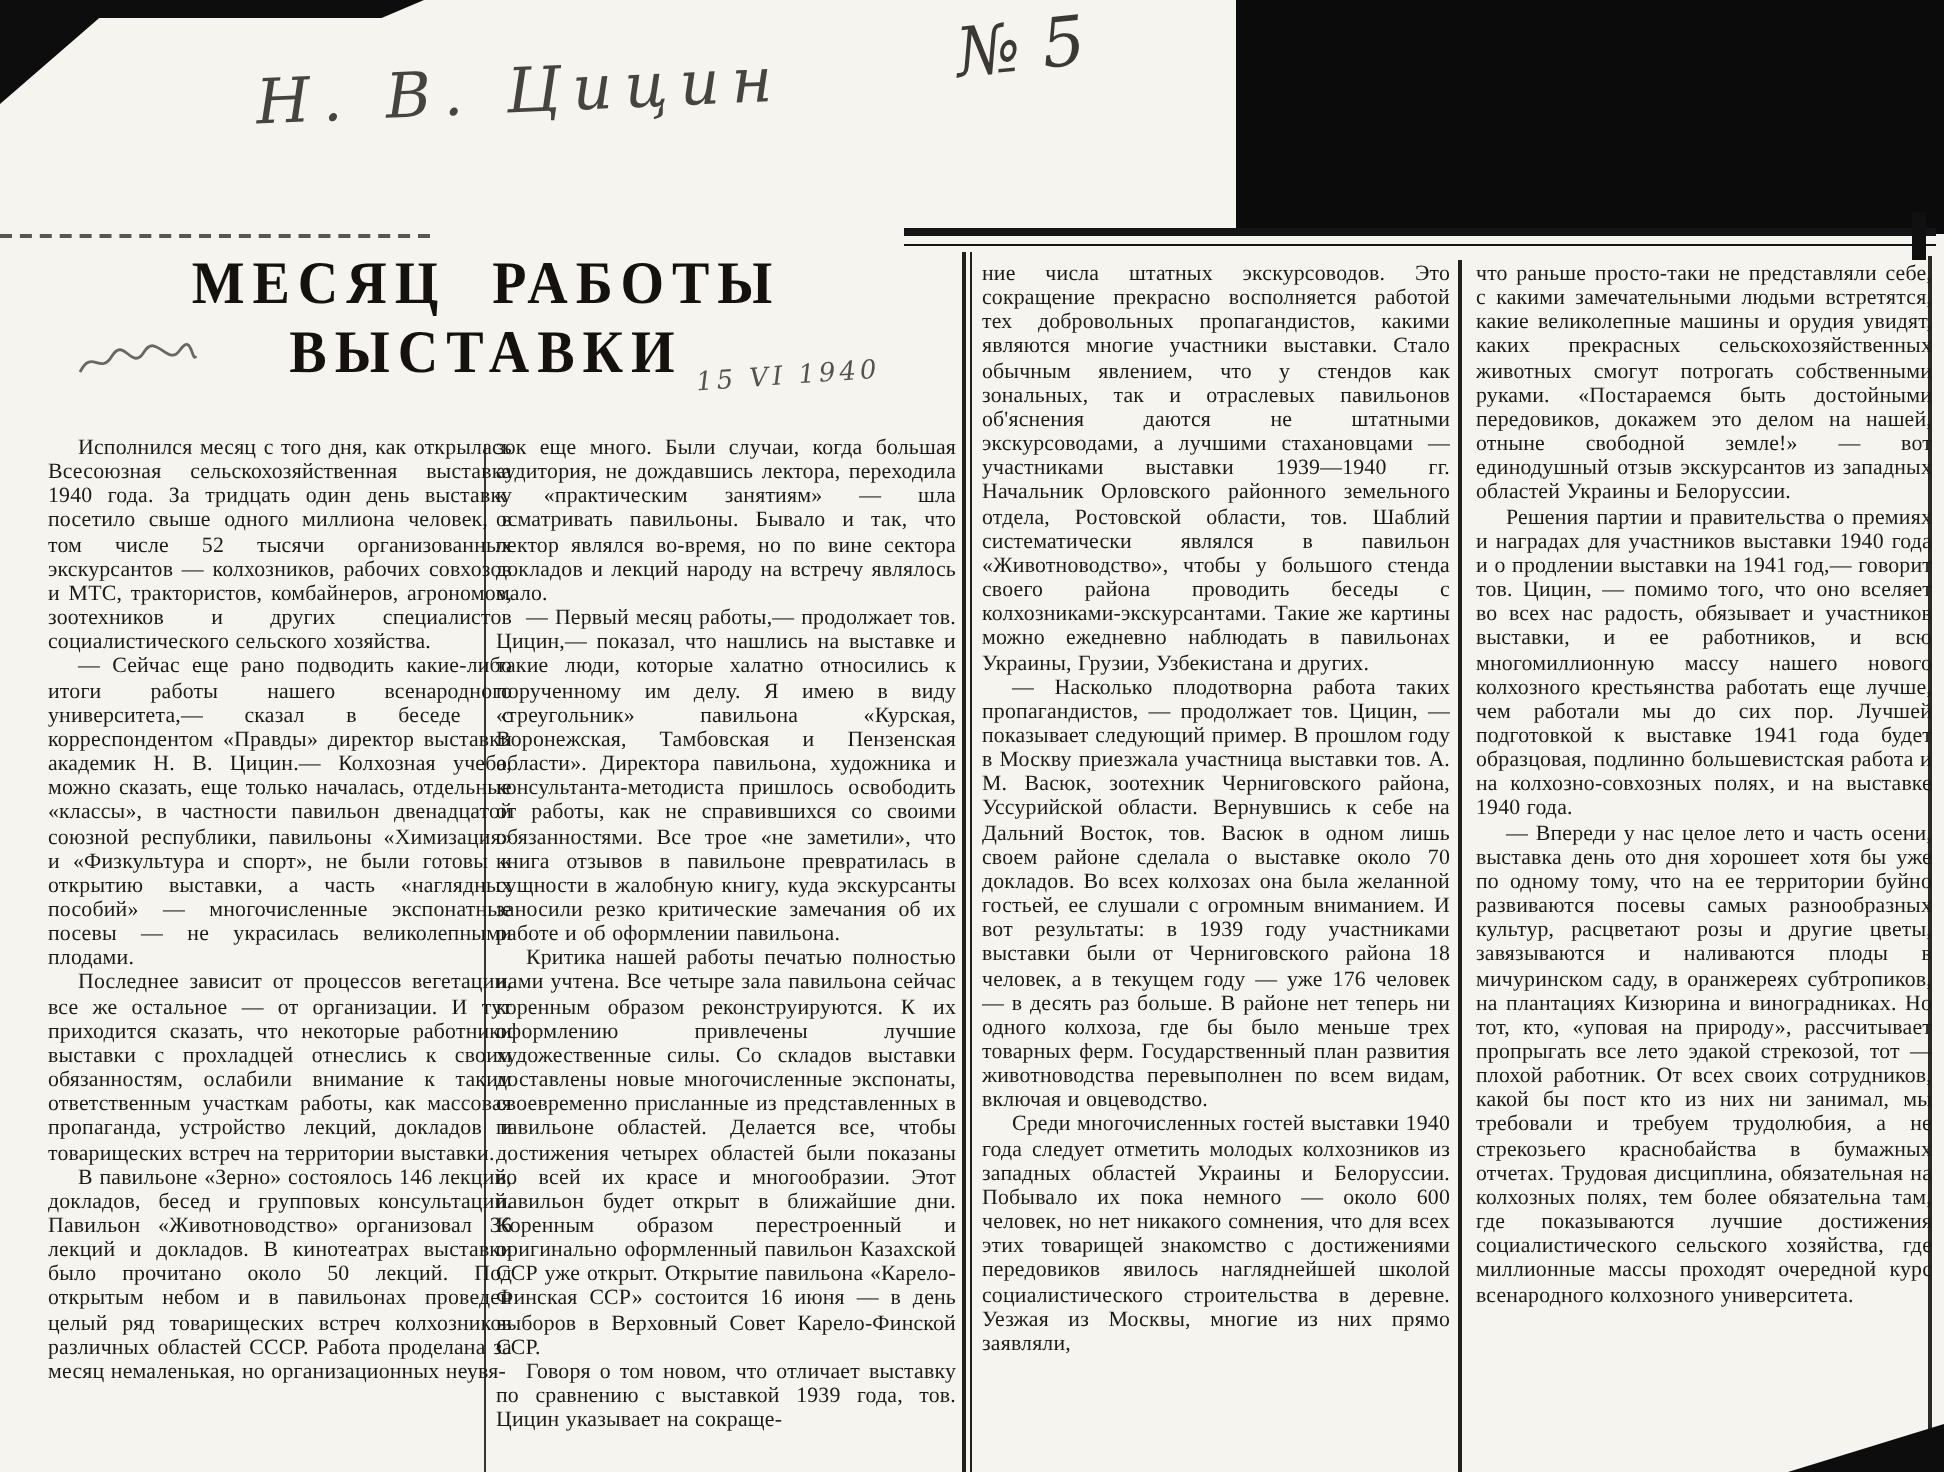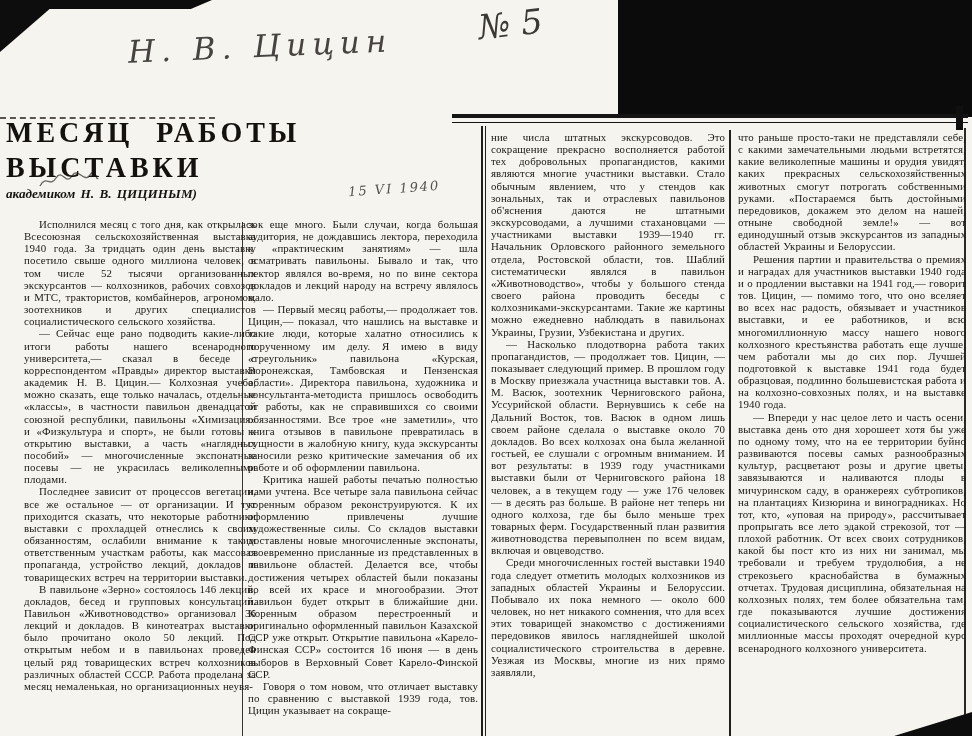--- a/index.html
+++ b/index.html
@@ -28,21 +28,21 @@
   .v-right{left:964px;top:128px;width:1.5px;height:600px;background:#2c2824;}
   .corner-br{position:absolute;right:0;bottom:0;width:0;height:0;
     border-bottom:24px solid #0d0d0d;border-left:78px solid transparent;}
   
   .hand{position:absolute;font-family:"DejaVu Serif",serif;font-style:italic;color:#474341;}
   .signature{left:128px;top:28px;font-size:31px;letter-spacing:6px;transform:rotate(-2.5deg);}
   .issue-no{left:478px;top:4px;font-size:34px;transform:rotate(-6deg);color:#3b3836;}
   .date-note{left:348px;top:181px;font-size:13px;transform:rotate(-4deg);color:#56524e;letter-spacing:2px;}
   .scribble{position:absolute;left:38px;top:170px;}
   
-  .masthead{position:absolute;left:6px;top:118px;width:474px;text-align:left;}
+  .masthead{position:absolute;left:6px;top:128px;width:474px;text-align:center;}
   .title{font-size:28px;font-weight:bold;letter-spacing:4px;word-spacing:12px;
     margin:0;line-height:32px;color:#14110e;transform:scaleY(1.08);}
   .subtitle{font-size:13.2px;font-weight:bold;font-style:italic;line-height:17px;
     margin:3px 0 0 0;color:#17140f;word-spacing:2px;}
   
   .col{position:absolute;overflow:hidden;font-size:10.9px;line-height:12.15px;
     text-align:justify;letter-spacing:0.1px;word-spacing:0.4px;color:#1d1914;}
   .col p{margin:0;text-indent:15px;}
   .col p.cont{text-indent:0;font-family:Liberation Serif, serif;}
   .col1{left:24px;top:218px;width:232px;height:518px;}
@@ -70,21 +70,20 @@
 
   <div class="hand signature">Н. В. Цицин</div>
   <div class="hand issue-no">№ 5</div>
   <div class="hand date-note">15 VI 1940</div>
   <svg class="scribble" width="62" height="22" viewBox="0 0 62 22">
     <path d="M2,16 C8,4 12,18 18,8 S28,16 34,6 S46,14 52,5 S58,12 60,8" fill="none" stroke="#6a6661" stroke-width="1.4"></path>
   </svg>
 
   <div class="masthead">
     <h1 class="title">МЕСЯЦ РАБОТЫ ВЫСТАВКИ</h1>
-    <p class="subtitle">академиком Н. В. ЦИЦИНЫМ)</p>
   </div>
 
   <div class="col col1">
     <p>Исполнился месяц с того дня, как открылась Всесоюзная сельскохозяйственная выставка 1940 года. За тридцать один день выставку посетило свыше одного миллиона человек, в том числе 52 тысячи организованных экскурсантов — колхозников, рабочих совхозов и МТС, трактористов, комбайнеров, агрономов, зоотехников и других специалистов социалистического сельского хозяйства.</p>
     <p>— Сейчас еще рано подводить какие-либо итоги работы нашего всенародного университета,— сказал в беседе с корреспондентом «Правды» директор выставки академик Н. В. Цицин.— Колхозная учеба, можно сказать, еще только началась, отдельные «классы», в частности павильон двенадцатой союзной республики, павильоны «Химизация» и «Физкультура и спорт», не были готовы к открытию выставки, а часть «наглядных пособий» — многочисленные экспонатные посевы — не украсилась великолепными плодами.</p>
     <p>Последнее зависит от процессов вегетации, все же остальное — от организации. И тут приходится сказать, что некоторые работники выставки с прохладцей отнеслись к своим обязанностям, ослабили внимание к таким ответственным участкам работы, как массовая пропаганда, устройство лекций, докладов и товарищеских встреч на территории выставки.</p>
     <p>В павильоне «Зерно» состоялось 146 лекций, докладов, бесед и групповых консультаций. Павильон «Животноводство» организовал 36 лекций и докладов. В кинотеатрах выставки было прочитано около 50 лекций. Под открытым небом и в павильонах проведен целый ряд товарищеских встреч колхозников различных областей СССР. Работа проделана за месяц немаленькая, но организационных неувя-</p>
   </div>
 
   <div class="col col2">

